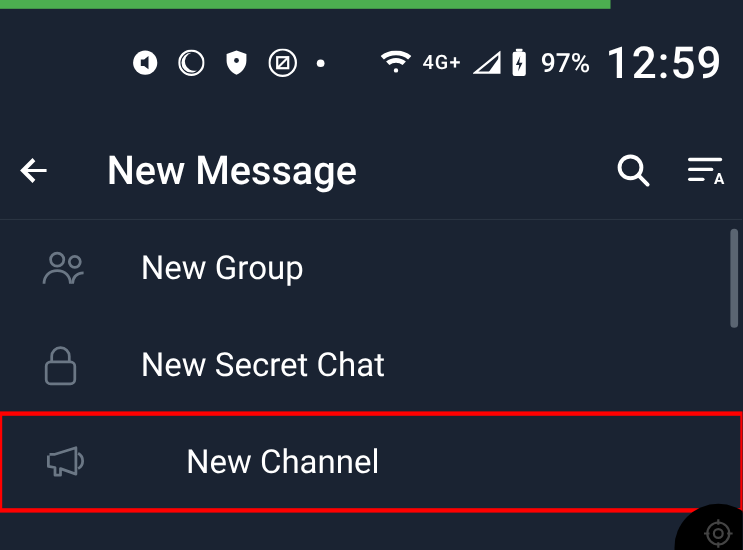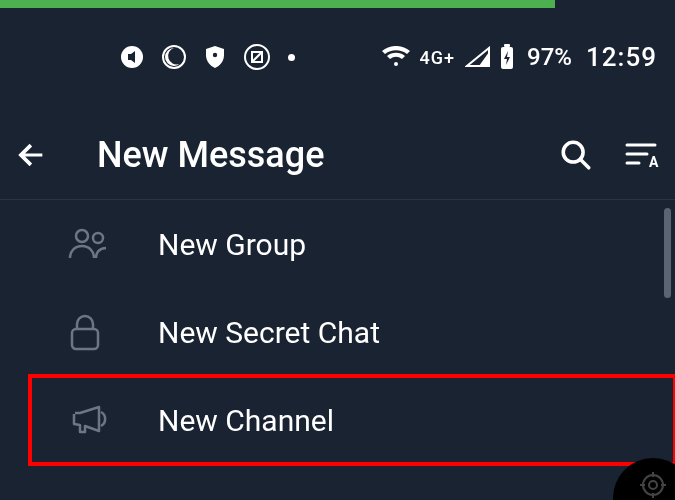--- a/index.html
+++ b/index.html
@@ -46,21 +46,21 @@
     align-items: center;
     justify-content: center;
   }
   .status-dot {
     width: 7px; height: 7px;
     background: #fff;
     border-radius: 50%;
   }
   .net-label { font-size: 18px; margin-left: 2px; margin-right: 2px; letter-spacing: 1px; }
   .batt-pct { font-size: 24px; margin-left: 4px; }
-  .time { font-size: 26px; margin-left: 6px; letter-spacing: 1px; }
+  .time { font-size: 40px; margin-left: 6px; letter-spacing: 1px; }
 
   
   .app-bar {
     position: absolute;
     top: 110px;
     left: 0; right: 0;
     height: 90px;
     display: flex;
     align-items: center;
     padding: 0 7px;
@@ -78,21 +78,21 @@
     font-weight: 500;
     margin-left: 42px;
     flex: 1;
   }
   .sort-btn { margin-left: 20px; }
 
   
   .menu-list {
     position: absolute;
     top: 200px;
-    left: 0; right: 0; margin-left: 30px;
+    left: 0; right: 0;
   }
   .menu-item {
     display: flex;
     align-items: center;
     height: 88px;
     padding-left: 38px;
     position: relative;
   }
   .menu-item .icon-slot {
     width: 56px;
@@ -102,20 +102,21 @@
     color: #6b7785;
   }
   .menu-item .label {
     font-size: 30px;
     color: #ffffff;
     margin-left: 34px;
   }
   .menu-item.highlighted {
     outline: 4px solid #ff0000;
     outline-offset: -2px;
+    gap: 41px;
   }
 
   
   .scroll-ind {
     position: absolute;
     right: 4px;
     top: 208px;
     width: 7px;
     height: 90px;
     background: #5b6572;

